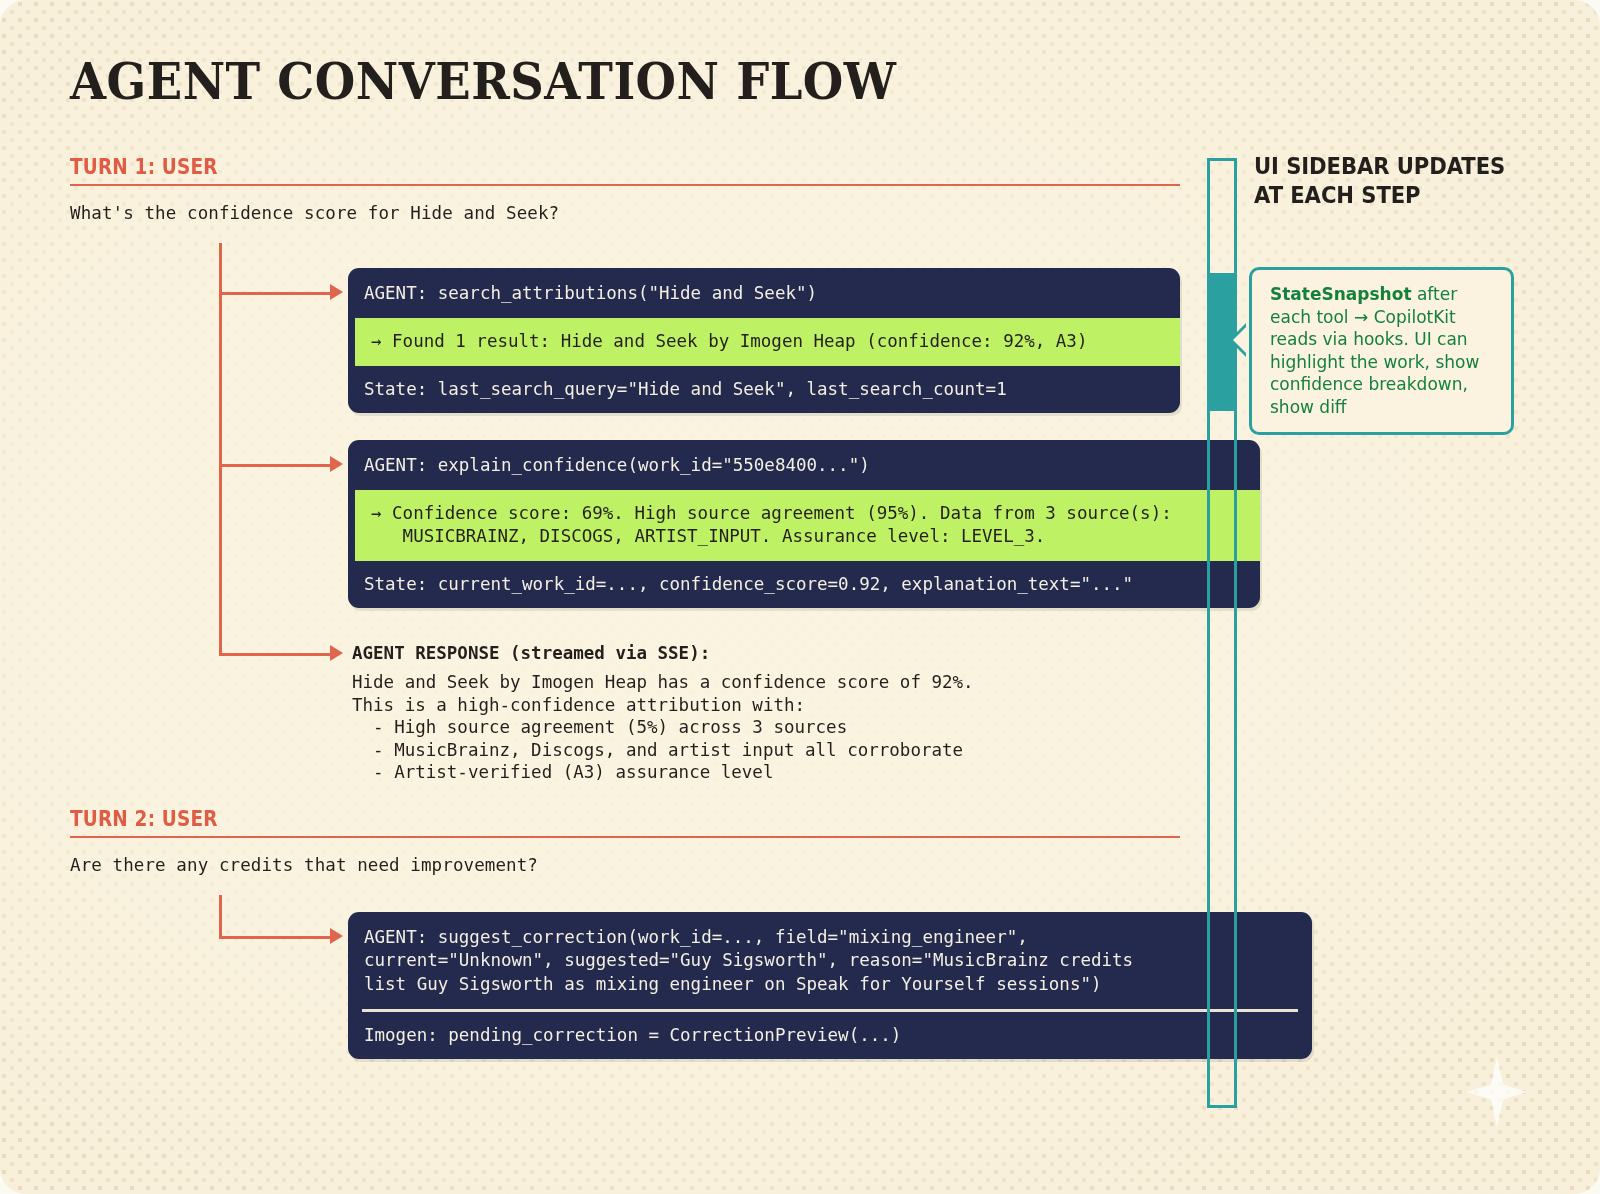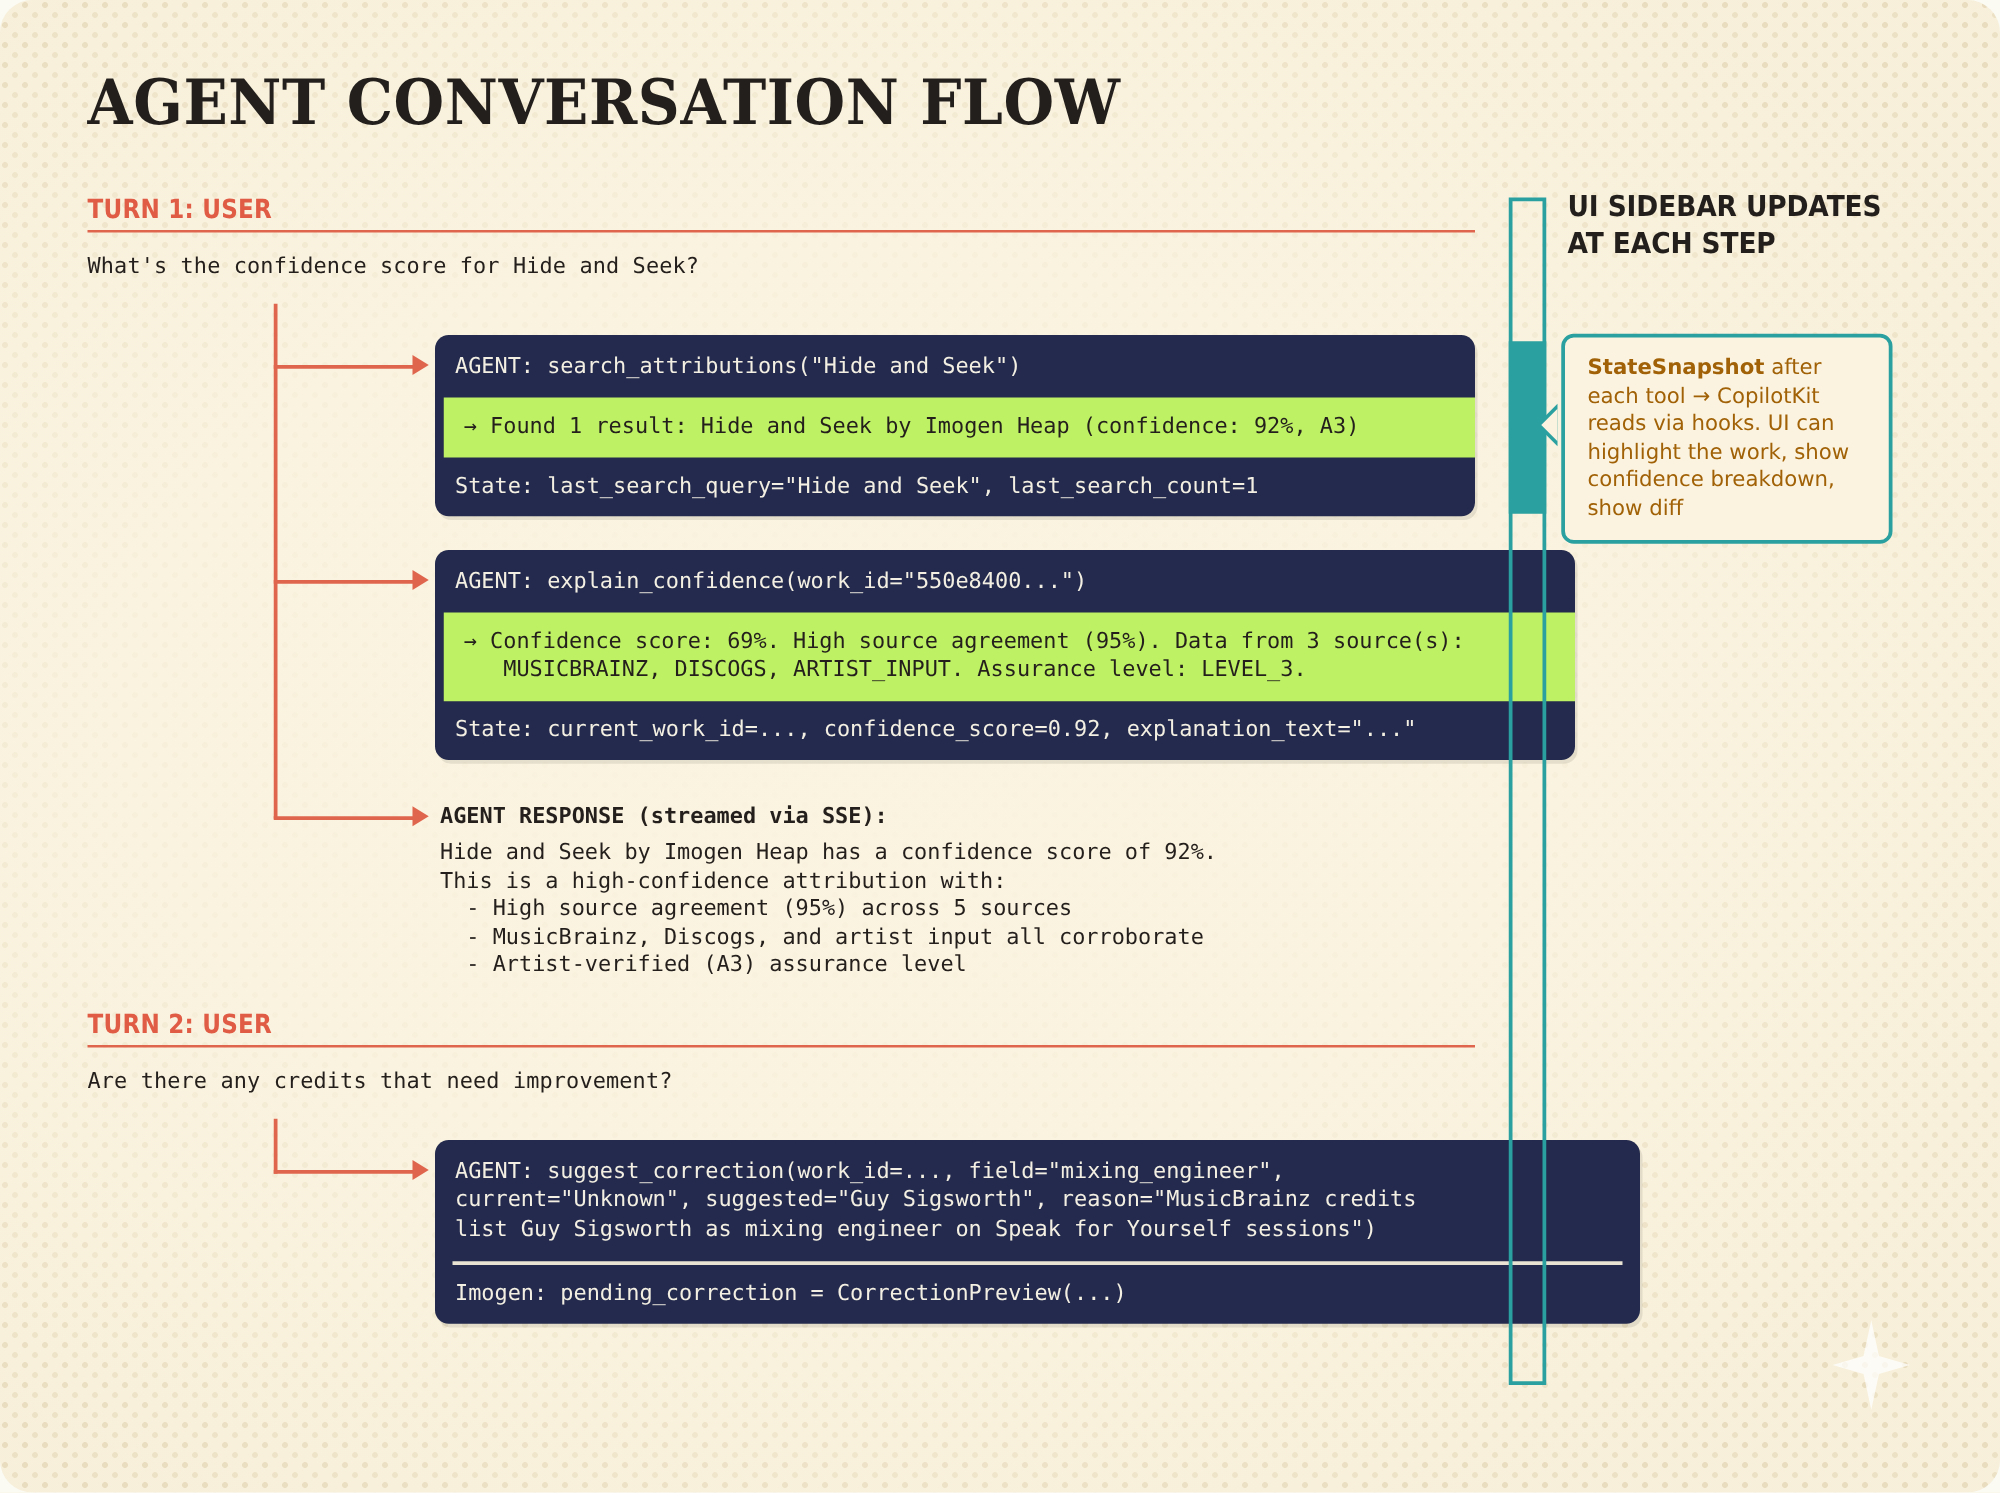--- a/index.html
+++ b/index.html
@@ -187,21 +187,21 @@
     background: #2aa0a0;
   }
   .callout {
     position: absolute;
     border: 3px solid #2aa0a0;
     border-radius: 10px;
     background: #fbf3df;
     font-family: "DejaVu Sans", sans-serif;
     font-size: 17px;
     line-height: 22.5px;
-    color: #a16207;
+    color: #15803d;
     padding: 13px 14px 14px 18px;
   }
   .callout b { font-weight: 700; }
   .notch-wedge {
     position: absolute;
     width: 0; height: 0;
     border-top: 17px solid transparent;
     border-bottom: 17px solid transparent;
     border-right: 17px solid #2aa0a0;
   }
@@ -250,21 +250,21 @@
     <div class="tool-block" style="left:348px; top:440px; width:912px;">
       <div class="tool-call">AGENT: explain_confidence(work_id="550e8400...")</div>
       <div class="tool-result">→ Confidence score: 69%. High source agreement (95%). Data from 3 source(s):
    MUSICBRAINZ, DISCOGS, ARTIST_INPUT. Assurance level: LEVEL_3.</div>
       <div class="tool-state">State: current_work_id=..., confidence_score=0.92, explanation_text="..."</div>
     </div>
 
     <div class="resp-head" style="left:352px; top:643px;">AGENT RESPONSE (streamed via SSE):</div>
     <div class="resp-body" style="left:352px; top:671px;">Hide and Seek by Imogen Heap has a confidence score of 92%.
 This is a high-confidence attribution with:
-  - High source agreement (95%) across 5 sources
+  - High source agreement (5%) across 3 sources
   - MusicBrainz, Discogs, and artist input all corroborate
   - Artist-verified (A3) assurance level</div>
 
     <div class="turn-head" style="left:70px; top:807px;">TURN 2: USER</div>
     <div class="turn-rule" style="left:70px; top:836px; width:1110px;"></div>
     <div class="user-text" style="left:70px; top:855px;">Are there any credits that need improvement?</div>
 
     <div class="spine" style="left:219px; top:895px; height:44px;"></div>
     <div class="branch" style="left:219px; top:936px; width:115px;"></div>
     <div class="arrowhead" style="left:330px; top:928px;"></div>

